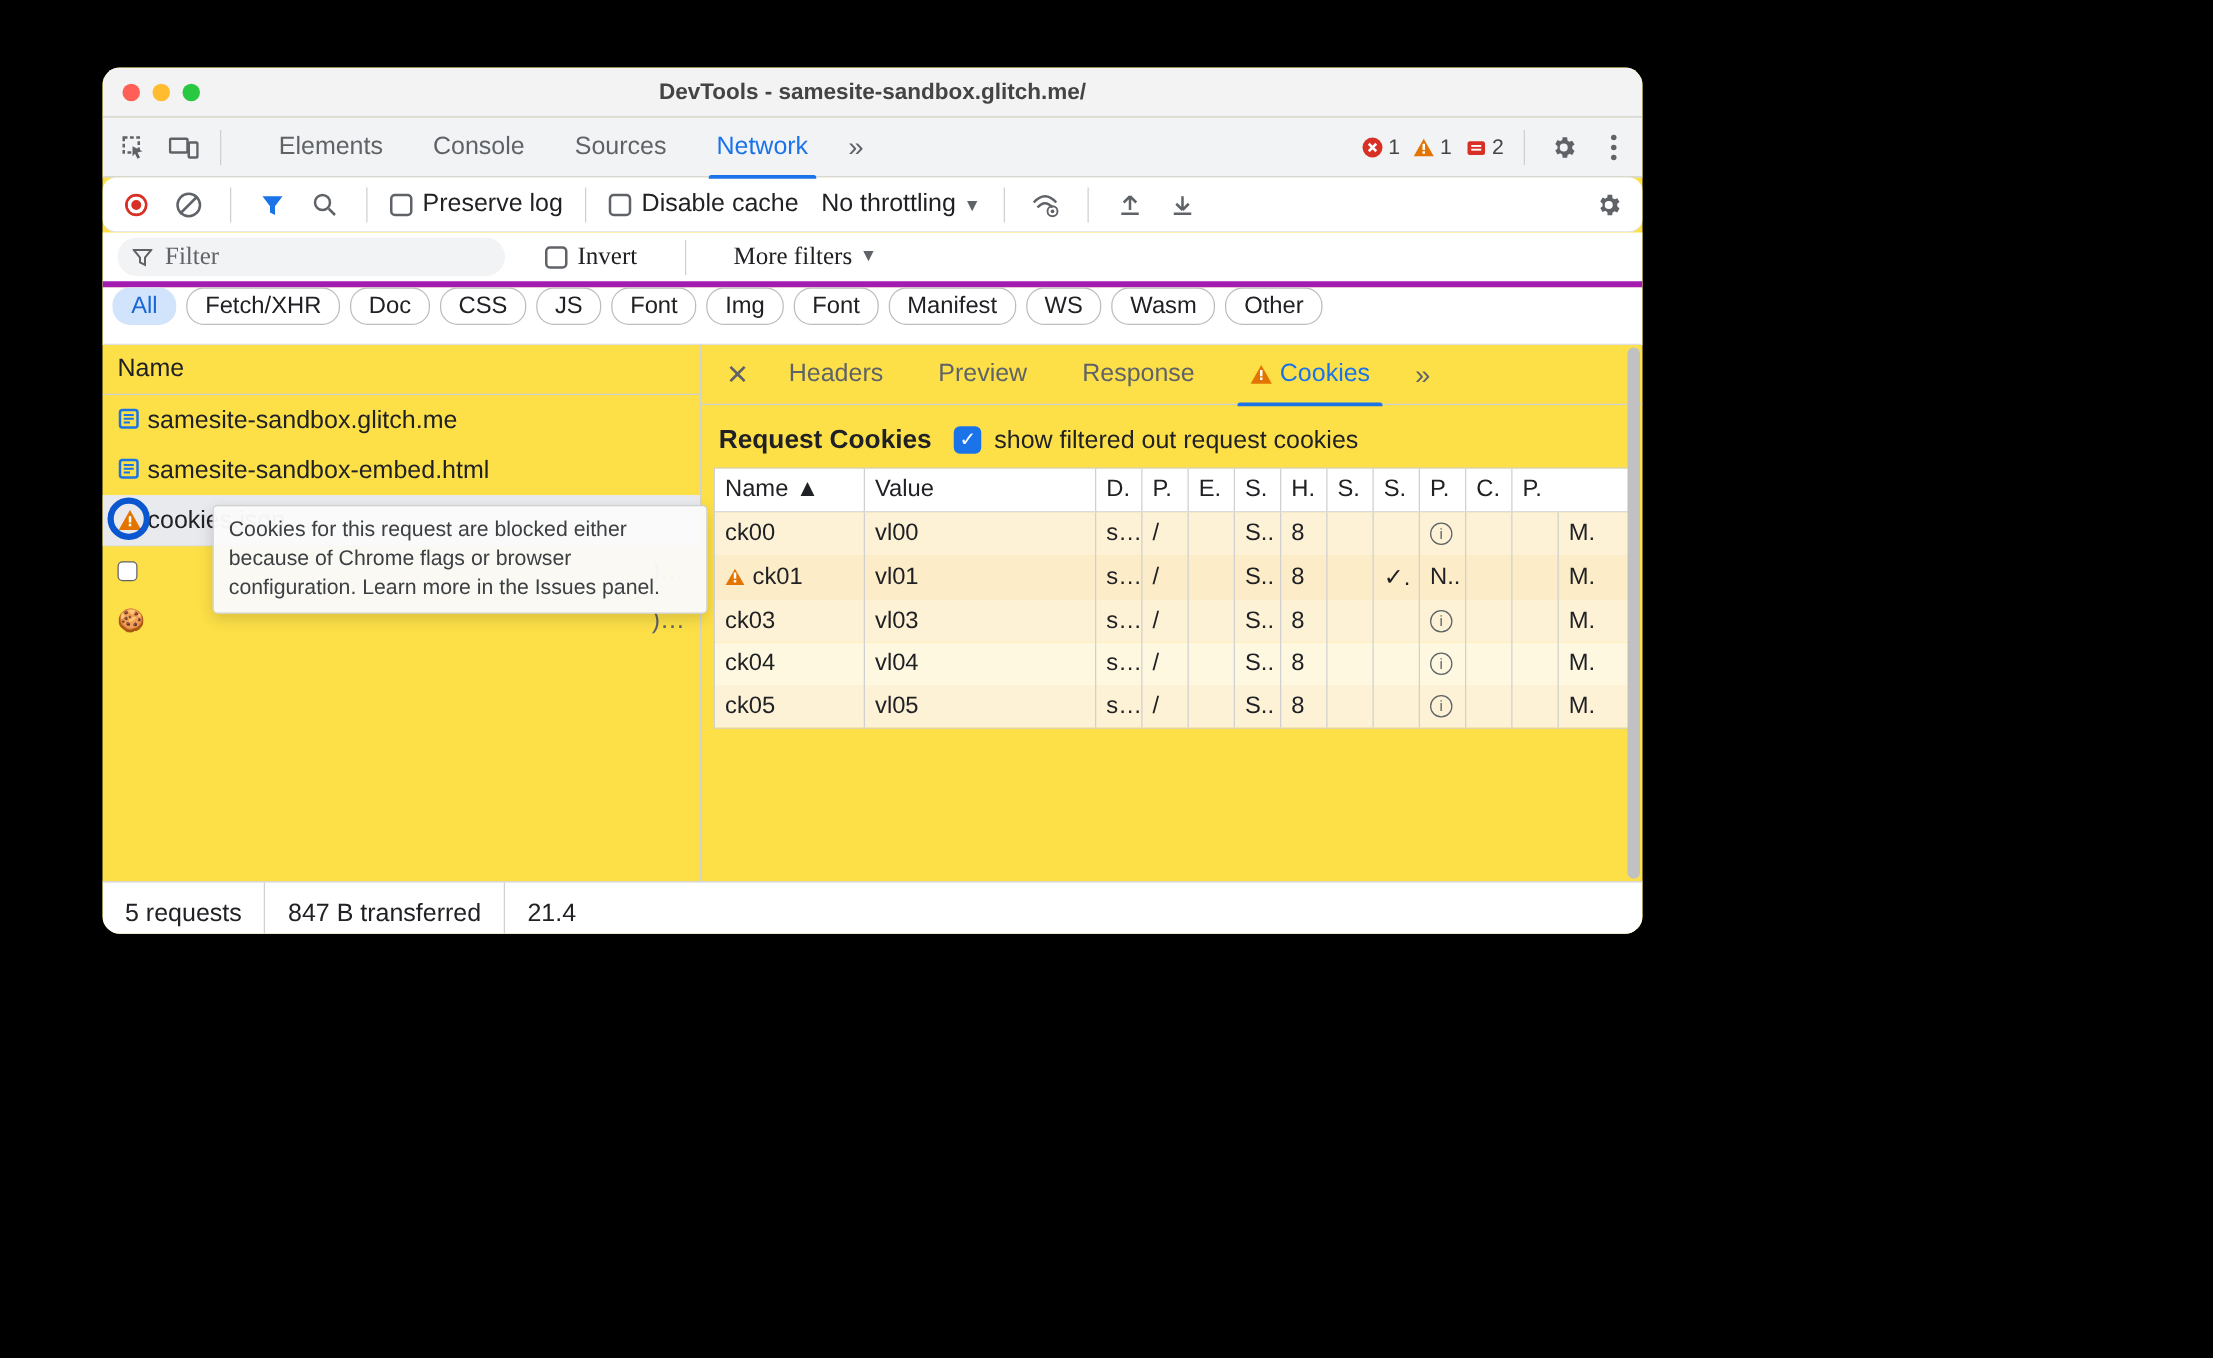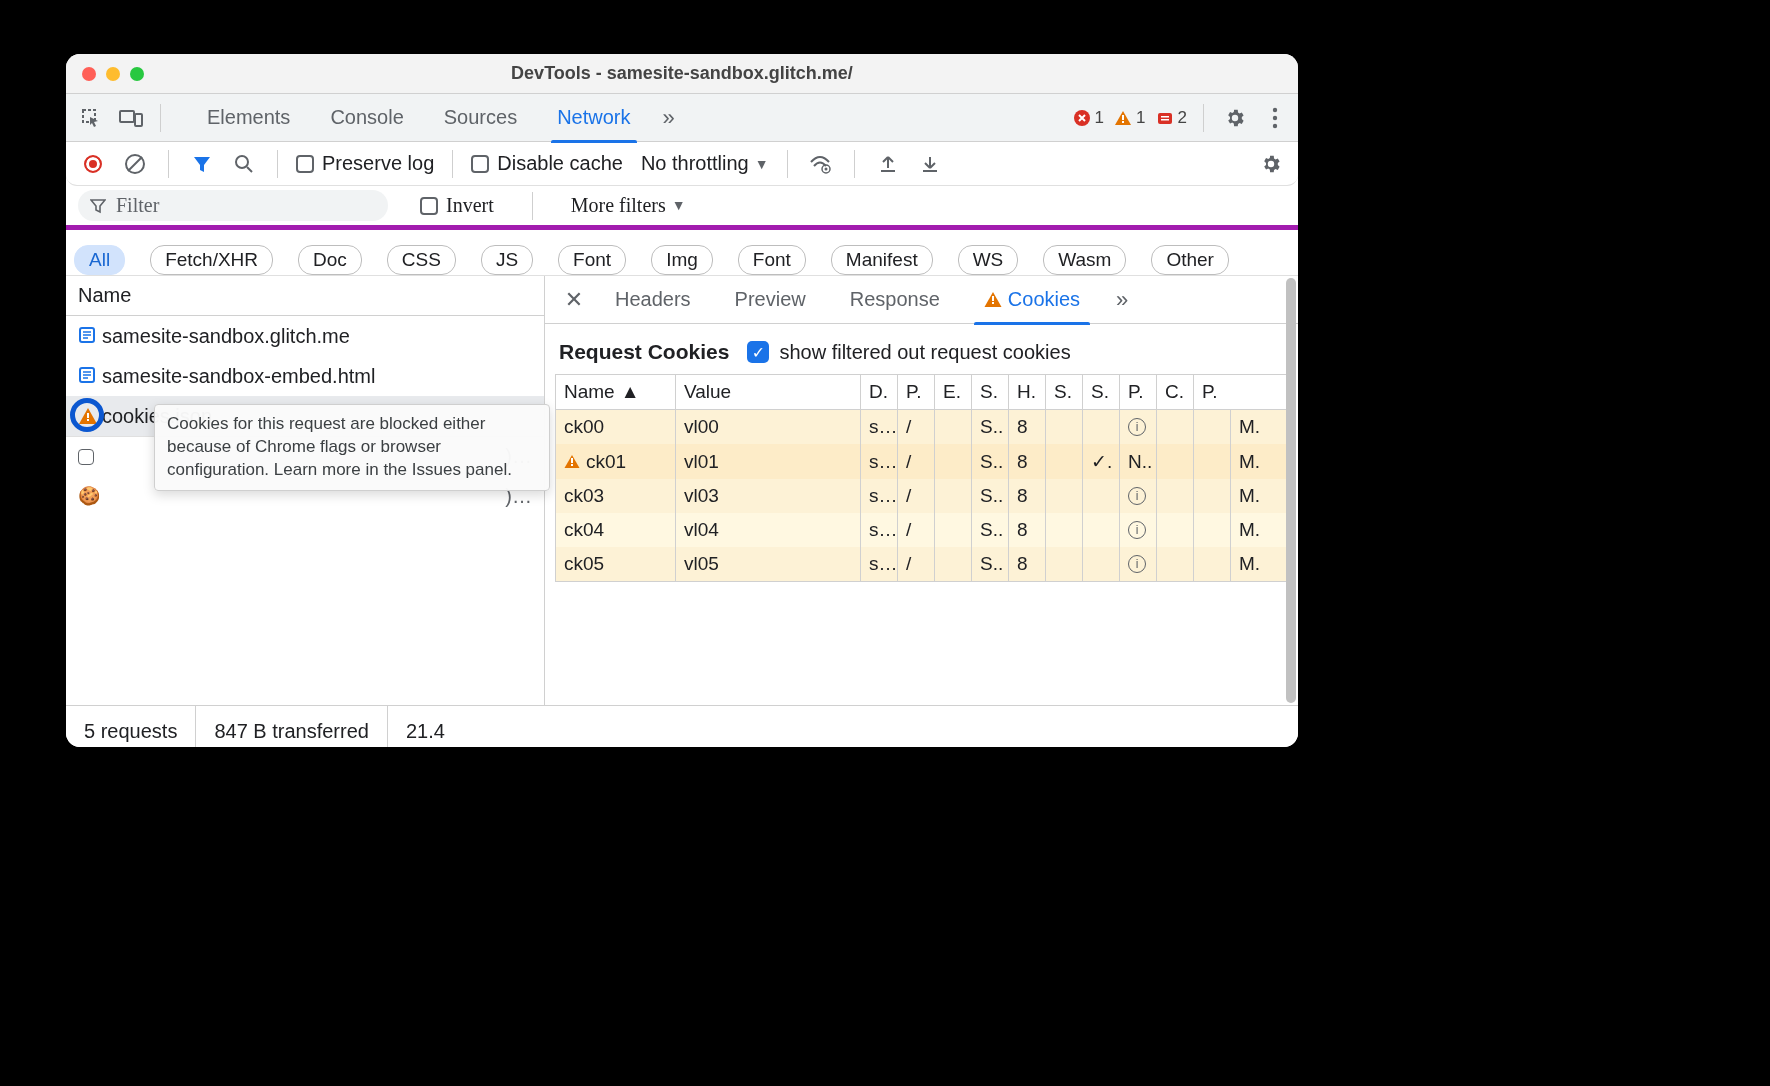--- a/index.html
+++ b/index.html
@@ -1,22 +1,22 @@
 <!DOCTYPE html>
 <html><head>
 <meta charset="utf-8">
 <style>
 * { box-sizing: border-box; margin: 0; padding: 0; }
 html, body { width: 1770px; height: 1086px; background: #000; font-family: -apple-system, BlinkMacSystemFont, "Segoe UI", Helvetica, Arial, sans-serif; }
 
 .window {
   position: absolute;
-  left: 66px; top: 54px;
+  left: 82px; top: 54px;
   width: 1232px; height: 693px;
-  background: #ffffff;
+  background: #fde047;
   border-radius: 14px;
   overflow: hidden;
   box-shadow: 0 30px 60px rgba(0,0,0,.5);
 }
 
 
 .titlebar {
   height: 40px; background: #f3f3f3;
   display: flex; align-items: center;
   position: relative;
@@ -65,21 +65,21 @@
 }
 .filter-pill {
   display:flex; align-items:center;
   background:#f1f3f4; border-radius:18px; padding:4px 18px 4px 12px;
   color:#5f6368; gap:10px; width:310px; font-size:20px;
 }
 .more-filters { font-size:20px; color:#202124; display:flex; align-items:center; gap:6px;}
 
 
 .typechips { height:46px; background:#fff; border-bottom:1px solid #e0e0e0;
-  display:flex; align-items:flex-end; padding:0 8px; gap:25px; }
+  display:flex; align-items:flex-start; padding:0 8px; gap:8px; }
 .chip { border:1px solid #bdbdbd; border-radius:14px; padding:3px 14px; font-size:19px; color:#202124; background:#fff; }
 .chip.active { background:#d2e3fc; color:#1967d2; border-color:#d2e3fc;}
 
 
 .mainsplit { display:flex; height:calc(100% - 40px - 48px - 44px - 44px - 46px - 42px); }
 .left { width:479px; border-right:1px solid #d0d0d0; display:flex; flex-direction:column; position:relative;}
 .colhead { height:40px; border-bottom:1px solid #d0d0d0; display:flex; align-items:center; padding:0 12px; font-size:20px; color:#202124;}
 .req-item { height:40px; display:flex; align-items:center; gap:4px; padding:0 12px; font-size:20px; color:#202124; position:relative;}
 .req-item.selected { background:#e8eaed; }
 .req-item.other { border-top:1px solid #e0e0e0; }

